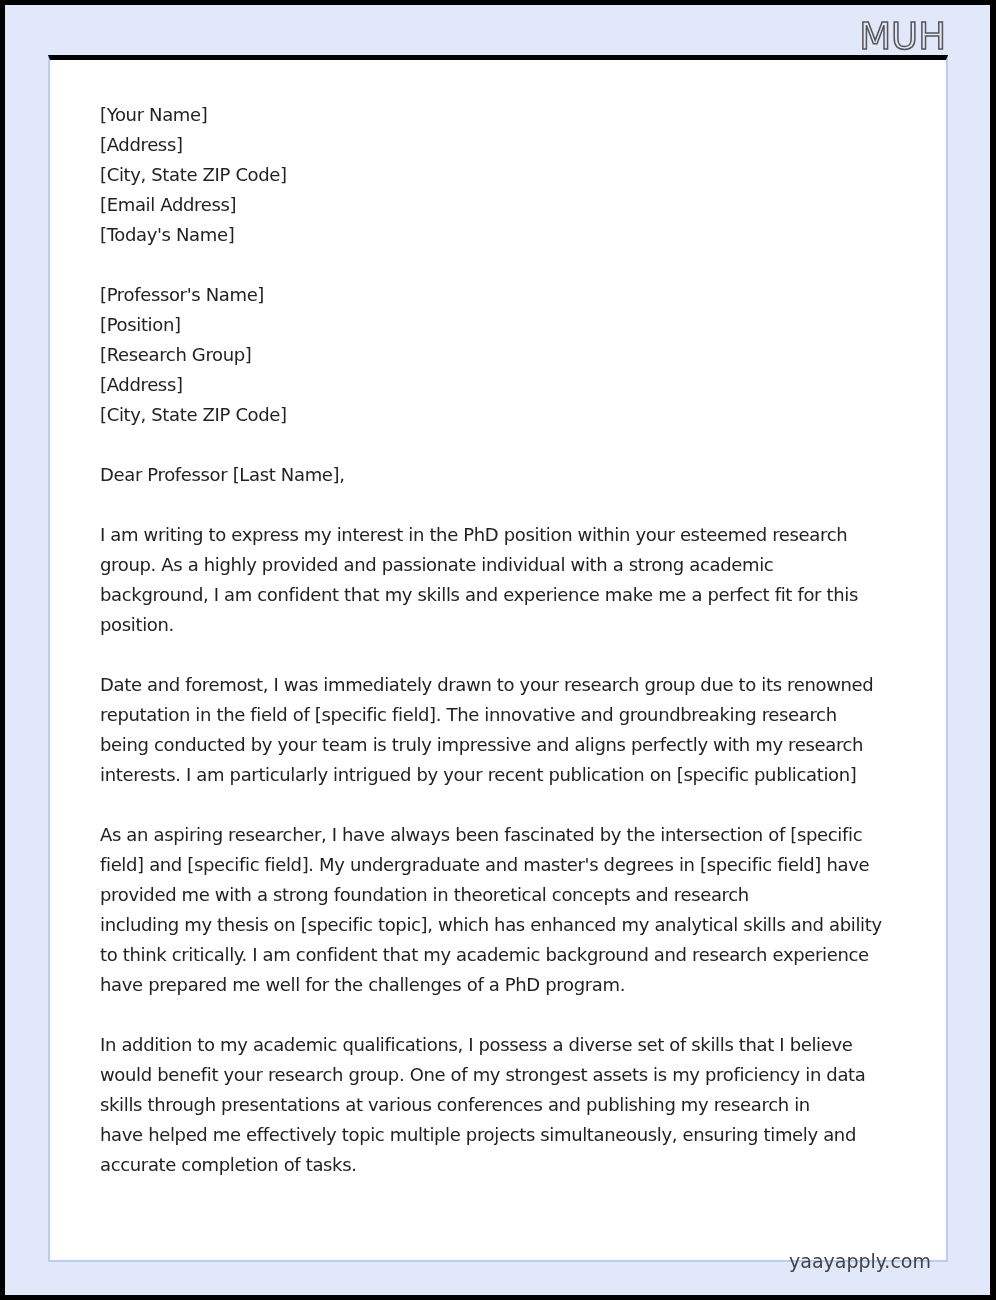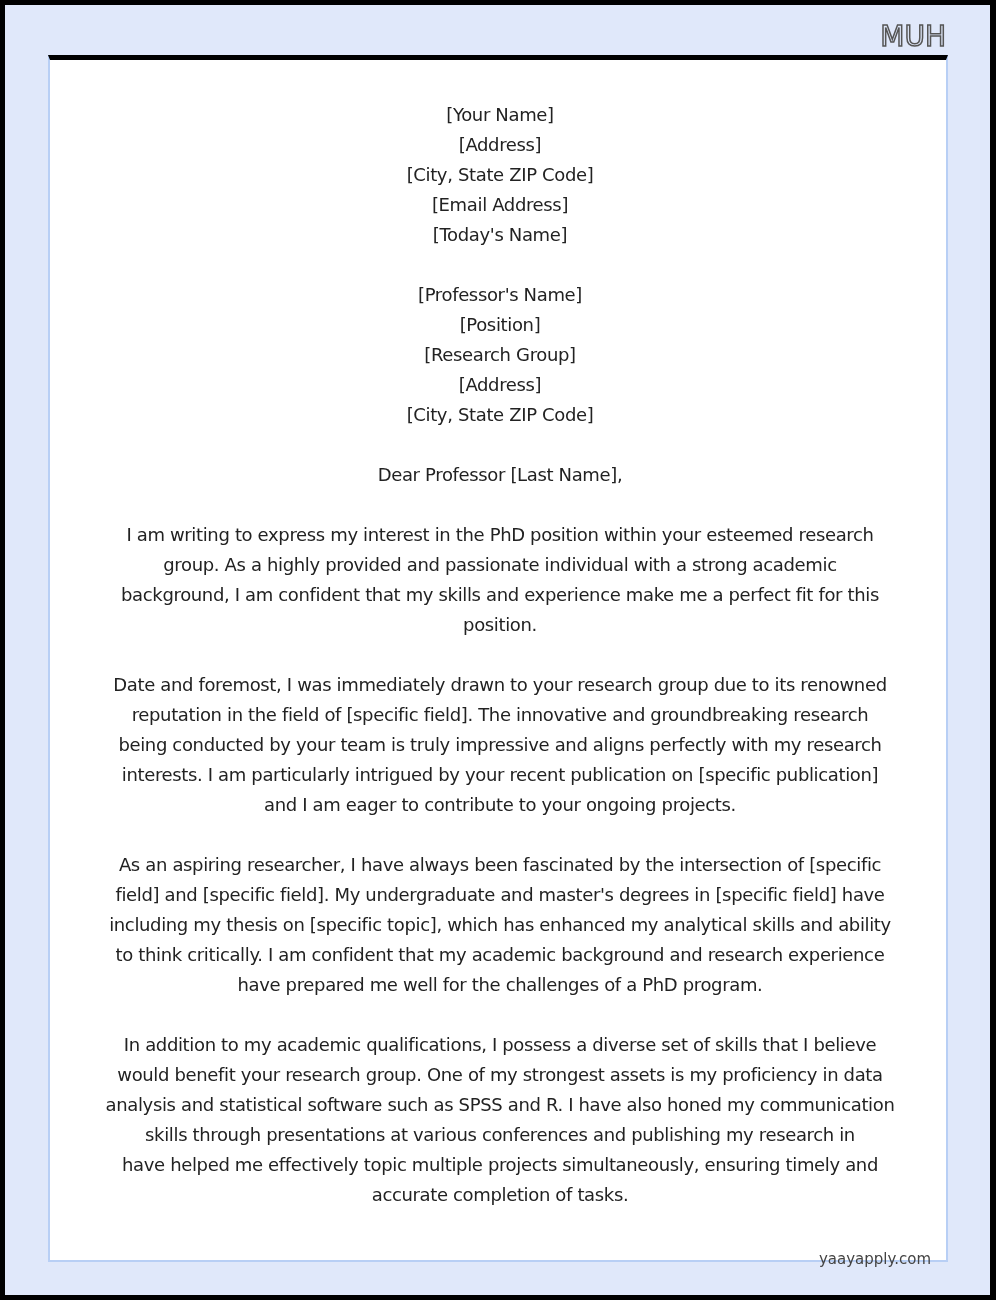--- a/index.html
+++ b/index.html
@@ -21,21 +21,21 @@
       width: 985px;
       height: 1290px;
       background: #e0e8fa;
       overflow: hidden;
     }
     .logo {
       position: absolute;
       right: 44px;
       top: 12px;
       font-family: "DejaVu Sans", sans-serif;
-      font-size: 28px;
+      font-size: 37px;
       letter-spacing: 0px;
       color: #e0e8fa;
       -webkit-text-stroke: 1.5px #555555;
       line-height: 40px;
     }
     .page {
       position: absolute;
       left: 43px;
       top: 50px;
       width: 896px;
@@ -52,28 +52,28 @@
       left: 95px;
       top: 95px;
       width: 800px;
       font-family: "DejaVu Sans", sans-serif;
       font-size: 18px;
       line-height: 30px;
       color: #222222;
       letter-spacing: -0.35px;
     }
     .block { margin: 0 0 30px 0; }
-    .line { display: block; white-space: nowrap; text-align: center; }
+    .line { display: block; white-space: nowrap; }
     .para { margin: 4px 0 30px 0; }
     .watermark {
       position: absolute;
       right: 59px;
       top: 1245px;
       font-family: "DejaVu Sans", sans-serif;
-      font-size: 15px;
+      font-size: 19px;
       color: #444444;
     }
   </style>
 </head>
 <body>
 
 <div class="frame">
   <div class="logo">MUH</div>
 
   <div class="page"></div>
@@ -104,35 +104,34 @@
       <span class="line">group. As a highly provided and passionate individual with a strong academic</span>
       <span class="line">background, I am confident that my skills and experience make me a perfect fit for this</span>
       <span class="line">position.</span>
     </div>
 
     <div class="para">
       <span class="line">Date and foremost, I was immediately drawn to your research group due to its renowned</span>
       <span class="line">reputation in the field of [specific field]. The innovative and groundbreaking research</span>
       <span class="line">being conducted by your team is truly impressive and aligns perfectly with my research</span>
       <span class="line">interests. I am particularly intrigued by your recent publication on [specific publication]</span>
-      <span class="line">and I am eager to contribute to your ongoing projects.</span>
     </div>
 
     <div class="para">
       <span class="line">As an aspiring researcher, I have always been fascinated by the intersection of [specific</span>
       <span class="line">field] and [specific field]. My undergraduate and master's degrees in [specific field] have</span>
+      <span class="line">provided me with a strong foundation in theoretical concepts and research</span>
       <span class="line">including my thesis on [specific topic], which has enhanced my analytical skills and ability</span>
       <span class="line">to think critically. I am confident that my academic background and research experience</span>
       <span class="line">have prepared me well for the challenges of a PhD program.</span>
     </div>
 
     <div class="para">
       <span class="line">In addition to my academic qualifications, I possess a diverse set of skills that I believe</span>
       <span class="line">would benefit your research group. One of my strongest assets is my proficiency in data</span>
-      <span class="line">analysis and statistical software such as SPSS and R. I have also honed my communication</span>
       <span class="line">skills through presentations at various conferences and publishing my research in</span>
       <span class="line">have helped me effectively topic multiple projects simultaneously, ensuring timely and</span>
       <span class="line">accurate completion of tasks.</span>
     </div>
   </div>
 
   <div class="watermark">yaayapply.com</div>
 </div>
 
 </body></html>

